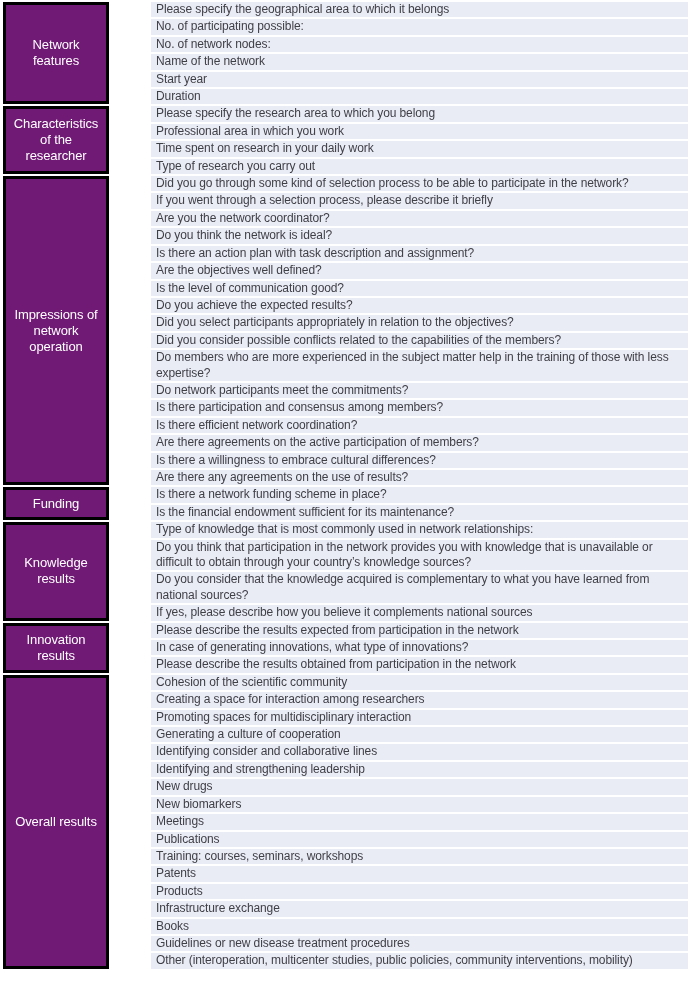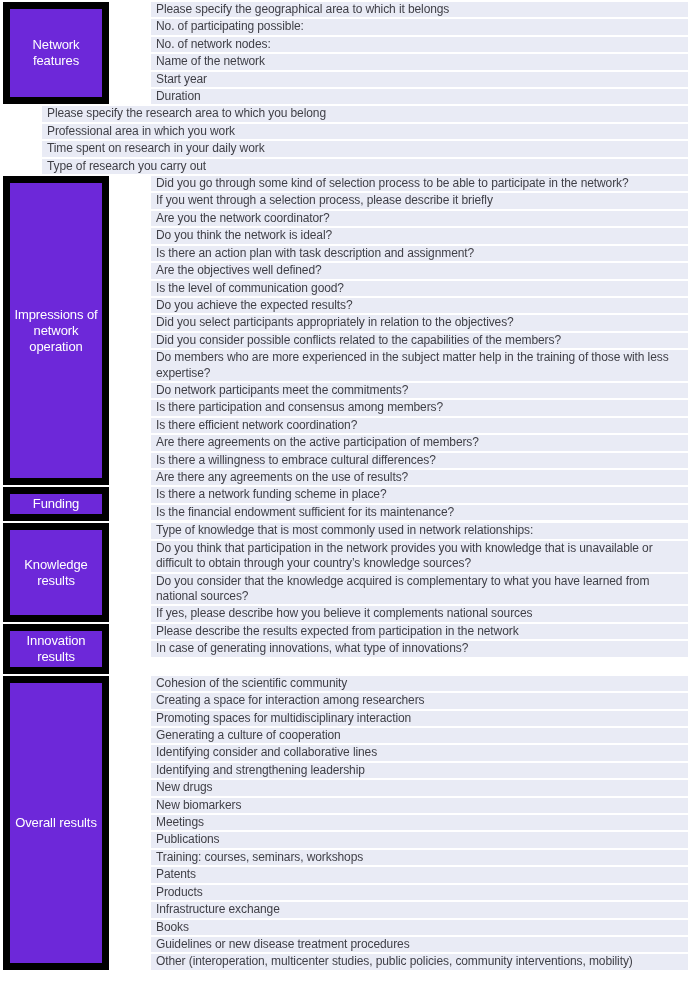--- a/index.html
+++ b/index.html
@@ -8,22 +8,22 @@
     box-sizing:border-box;
     padding:2px 4px 2px 3px;
     font-family:"Liberation Sans","DejaVu Sans",sans-serif;
   }
   .qtable{display:flex;flex-direction:column;}
   .sec{display:flex;margin-bottom:2px;}
   .sec:last-child{margin-bottom:0;}
   .cat{
     width:106px;
     flex:0 0 106px;
-    background:#6d28d9;
-    border:7px solid #000000;
+    background:#701a75;
+    border:3px solid #000000;
     box-sizing:border-box;
     color:#ffffff;
     display:flex;
     align-items:center;
     justify-content:center;
     text-align:center;
     font-size:13px;
     line-height:16px;
     margin-right:3px;
     padding:2px 3px;
@@ -53,20 +53,21 @@
       <div class="row">Please specify the geographical area to which it belongs</div>
       <div class="row">No. of participating possible:</div>
       <div class="row">No. of network nodes:</div>
       <div class="row">Name of the network</div>
       <div class="row">Start year</div>
       <div class="row">Duration</div>
     </div>
   </div>
 
   <div class="sec">
+    <div class="cat">Characteristics of the researcher</div>
     <div class="rows">
       <div class="row">Please specify the research area to which you belong</div>
       <div class="row">Professional area in which you work</div>
       <div class="row">Time spent on research in your daily work</div>
       <div class="row">Type of research you carry out</div>
     </div>
   </div>
 
   <div class="sec">
     <div class="cat">Impressions of network operation</div>
@@ -107,20 +108,21 @@
       <div class="row">Do you consider that the knowledge acquired is complementary to what you have learned from national sources?</div>
       <div class="row">If yes, please describe how you believe it complements national sources</div>
     </div>
   </div>
 
   <div class="sec">
     <div class="cat">Innovation results</div>
     <div class="rows">
       <div class="row">Please describe the results expected from participation in the network</div>
       <div class="row">In case of generating innovations, what type of innovations?</div>
+      <div class="row">Please describe the results obtained from participation in the network</div>
     </div>
   </div>
 
   <div class="sec">
     <div class="cat">Overall results</div>
     <div class="rows">
       <div class="row">Cohesion of the scientific community</div>
       <div class="row">Creating a space for interaction among researchers</div>
       <div class="row">Promoting spaces for multidisciplinary interaction</div>
       <div class="row">Generating a culture of cooperation</div>

